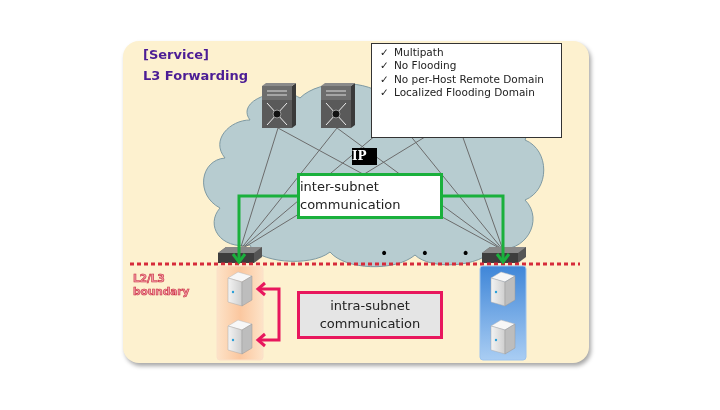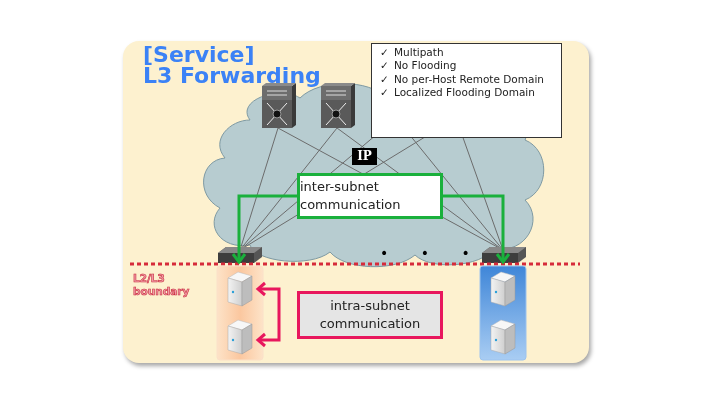--- a/index.html
+++ b/index.html
@@ -1,32 +1,32 @@
 <!DOCTYPE html>
 <html><head>
   <meta charset="utf-8">
   <style>
     html, body { margin: 0; padding: 0; background: #ffffff; }
     body { width: 720px; height: 410px; position: relative; overflow: hidden;
            font-family: "DejaVu Sans", sans-serif; }
     .panel { position: absolute; left: 123px; top: 41px; width: 466px; height: 322px;
              background: #fdf1cf; border-radius: 16px;
              box-shadow: 2px 3px 4px rgba(0,0,0,0.35); }
-    .title { position: absolute; left: 143px; top: 44px; color: #3b82f6;
+    .title { position: absolute; left: 143px; top: 44px; color: #4c1d95;
              font-family: "DejaVu Sans", sans-serif; font-weight: bold;
-             font-size: 22px; line-height: 21px; }
+             font-size: 13px; line-height: 21px; }
     svg.diagram { position: absolute; left: 0; top: 0; }
     .checklist { position: absolute; left: 371px; top: 43px; width: 191px; height: 95px;
                  background: #ffffff; border: 1px solid #333; box-sizing: border-box;
                  padding: 2px 0 0 8px; font-size: 10.5px; line-height: 13.4px; color: #222; }
     .checklist .row { white-space: nowrap; }
     .checklist .mark { display: inline-block; width: 14px; }
     .ip-label { position: absolute; left: 352px; top: 148px; width: 25px; height: 17px;
                 background: #000; color: #fff; font-family: "DejaVu Serif", serif;
-                font-weight: bold; font-size: 12px; line-height: 17px; text-align: center; }
+                font-weight: bold; font-size: 12px; line-height: 17px; text-align: left; }
     .inter-box { position: absolute; left: 297px; top: 173px; width: 146px; height: 46px;
                  background: #fff; border: 3px solid #1ab03c; box-sizing: border-box;
                  font-size: 13px; line-height: 18px; color: #222; padding-top: 2px; }
     .intra-box { position: absolute; left: 297px; top: 291px; width: 146px; height: 48px;
                  background: #e5e5e5; border: 3px solid #e8175d; box-sizing: border-box;
                  text-align: center; font-size: 13px; line-height: 18px; color: #222; padding-top: 3px; }
     .boundary-label { position: absolute; left: 133px; top: 272px; color: #f19ca8;
                       font-weight: bold; font-size: 10.5px; line-height: 13px;
                       -webkit-text-stroke: 0.6px #c8283c; }
   </style>

